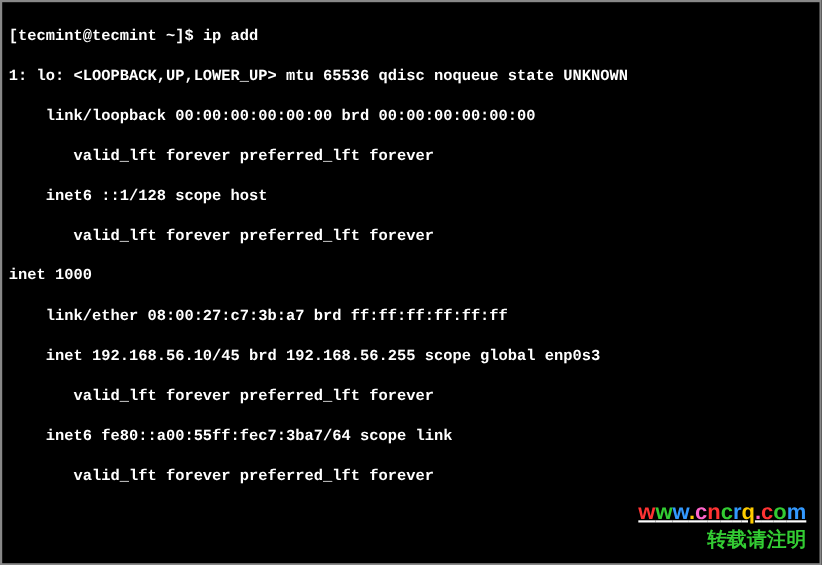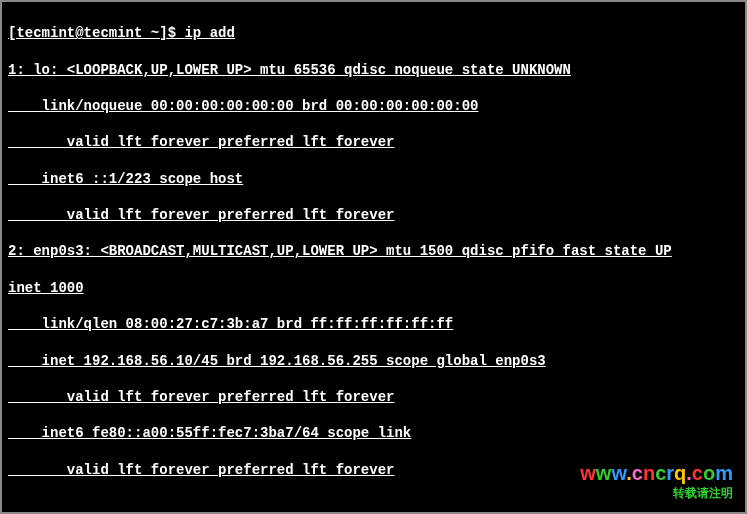--- a/index.html
+++ b/index.html
@@ -19,57 +19,56 @@
       padding: 4px 6px;
       position: relative;
       overflow: hidden;
     }
     .terminal {
       white-space: pre;
       font-weight: bold;
     }
     .line {
       display: block;
-      text-decoration: underline;
     }
     .watermark {
       position: absolute;
       right: 12px;
       bottom: 10px;
       text-align: right;
       font-family: sans-serif;
       font-weight: bold;
       line-height: 1.3;
       pointer-events: none;
     }
     .wm-line1 {
       font-size: 20px;
+      text-decoration: underline;
     }
     .wm-line2 {
-      font-size: 12px;
+      font-size: 18px;
     }
     .c-red { color: #ff3333; }
     .c-green { color: #33cc33; }
     .c-blue { color: #3399ff; }
     .c-yellow { color: #ffcc00; }
     .c-magenta { color: #ff66cc; }
   </style>
 </head>
 <body>
 
 <div class="terminal">
 <span class="line"><span>[tecmint@tecmint ~]$ </span><span>ip add</span></span>
 <span class="line">1: lo: &lt;LOOPBACK,UP,LOWER_UP&gt; mtu 65536 qdisc noqueue state UNKNOWN</span>
-<span class="line">    link/noqueue 00:00:00:00:00:00 brd 00:00:00:00:00:00</span>
+<span class="line">    link/loopback 00:00:00:00:00:00 brd 00:00:00:00:00:00</span>
 <span class="line">       valid_lft forever preferred_lft forever</span>
-<span class="line">    inet6 ::1/223 scope host</span>
+<span class="line">    inet6 ::1/128 scope host</span>
 <span class="line">       valid_lft forever preferred_lft forever</span>
-<span class="line">2: enp0s3: &lt;BROADCAST,MULTICAST,UP,LOWER_UP&gt; mtu 1500 qdisc pfifo_fast state UP</span>
 <span class="line">inet 1000</span>
-<span class="line">    link/qlen 08:00:27:c7:3b:a7 brd ff:ff:ff:ff:ff:ff</span>
+<span class="line">    link/ether 08:00:27:c7:3b:a7 brd ff:ff:ff:ff:ff:ff</span>
 <span class="line">    inet 192.168.56.10/45 brd 192.168.56.255 scope global enp0s3</span>
 <span class="line">       valid_lft forever preferred_lft forever</span>
 <span class="line">    inet6 fe80::a00:55ff:fec7:3ba7/64 scope link</span>
 <span class="line">       valid_lft forever preferred_lft forever</span>
 
 
 
 
 
 

